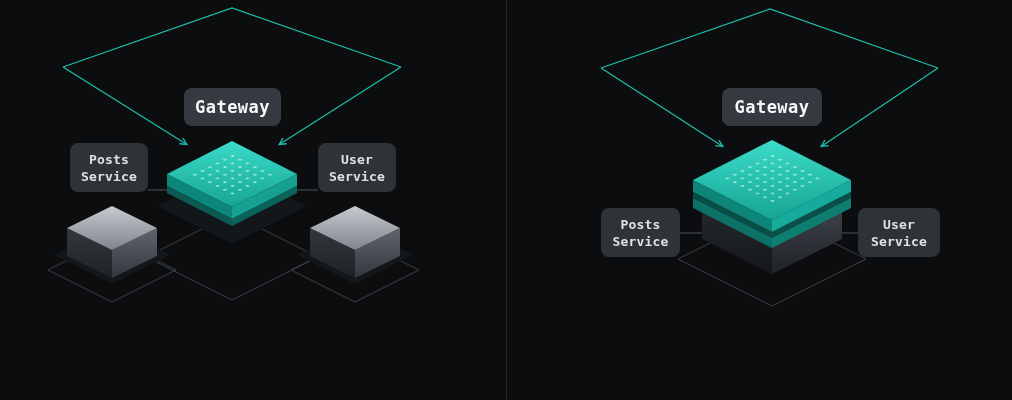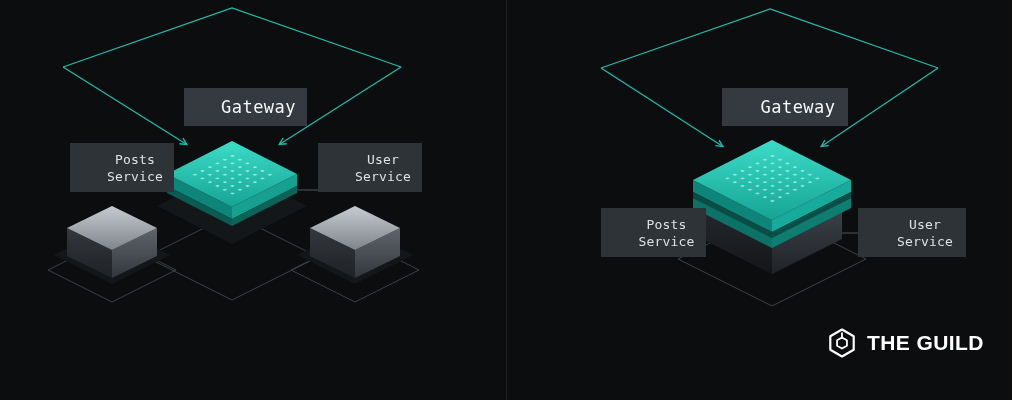--- a/index.html
+++ b/index.html
@@ -5,22 +5,22 @@
   html,body{margin:0;padding:0;background:#0b0d0e;}
   .canvas{
     position:relative;width:1012px;height:400px;overflow:hidden;
     background:var(--background,#0b0d0e);
     font-family:"DejaVu Sans Mono","Liberation Mono",monospace;
   }
   .scene{position:absolute;left:0;top:0;}
   .divider{position:absolute;left:506px;top:0;width:1px;height:400px;background:var(--divider,#222527);}
   .label{
     position:absolute;display:flex;flex-direction:column;align-items:center;justify-content:center;
-    border-radius:0;background:var(--label-box-bg,#2e3338);color:var(--label-text,#dde1e3);
-    font-weight:normal;font-size:13px;line-height:17px;letter-spacing:.2px;text-align:center;padding-left:26px;
+    border-radius:8px;background:var(--label-box-bg,#2e3338);color:var(--label-text,#dde1e3);
+    font-weight:bold;font-size:13px;line-height:17px;letter-spacing:.2px;text-align:center;
   }
   .label span{display:block;}
   .gateway{
     background:var(--gateway-box-bg,#353a40);color:var(--gateway-text,#f5f7f8);
     font-size:17px;letter-spacing:.5px;
   }
   .gw-left{left:184px;top:88px;width:97px;height:38px;}
   .gw-right{left:722px;top:88px;width:100px;height:38px;}
   .svc-posts-left{left:70px;top:143px;width:78px;height:49px;}
   .svc-user-left{left:318px;top:143px;width:78px;height:49px;}
@@ -164,22 +164,14 @@
     <span>Service</span>
   </div>
 
   <div class="label svc-user-right">
     <span>User</span>
     <span>Service</span>
   </div>
 
   <div class="divider"></div>
 
-  <div class="logo">
-    <svg width="32" height="32" viewBox="0 0 32 32">
-      <polygon points="16,2.5 27.7,9.2 27.7,22.8 16,29.5 4.3,22.8 4.3,9.2" fill="none" stroke="var(--logo-text,#ffffff)" stroke-width="2.2" stroke-linejoin="round"></polygon>
-      <polygon points="16,10.5 20.9,13.3 20.9,18.7 16,21.5 11.1,18.7 11.1,13.3" fill="none" stroke="var(--logo-text,#ffffff)" stroke-width="1.8" stroke-linejoin="round"></polygon>
-      <line x1="16" y1="5.5" x2="16" y2="10.5" stroke="var(--logo-text,#ffffff)" stroke-width="1.8"></line>
-    </svg>
-    <span class="logo-text">THE GUILD</span>
-  </div>
 
 </div>
 
 </body></html>

